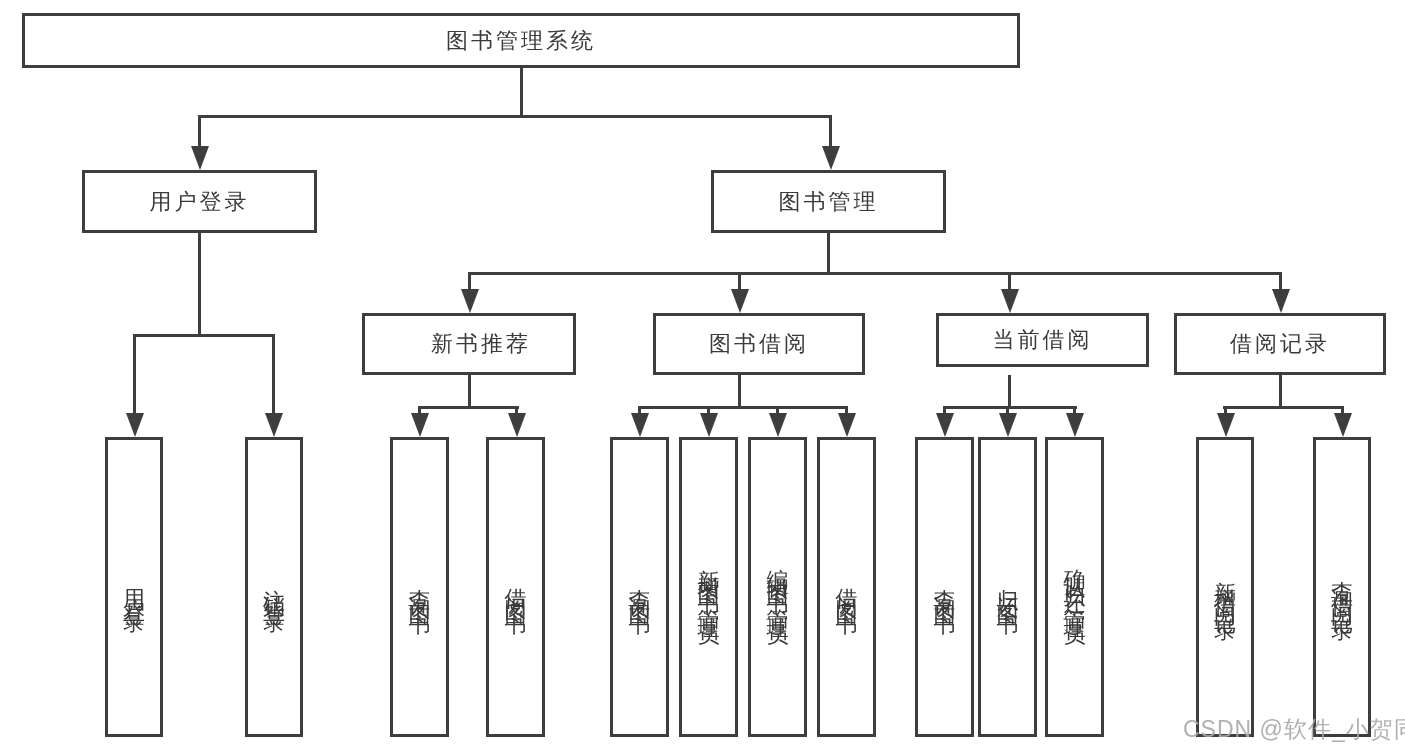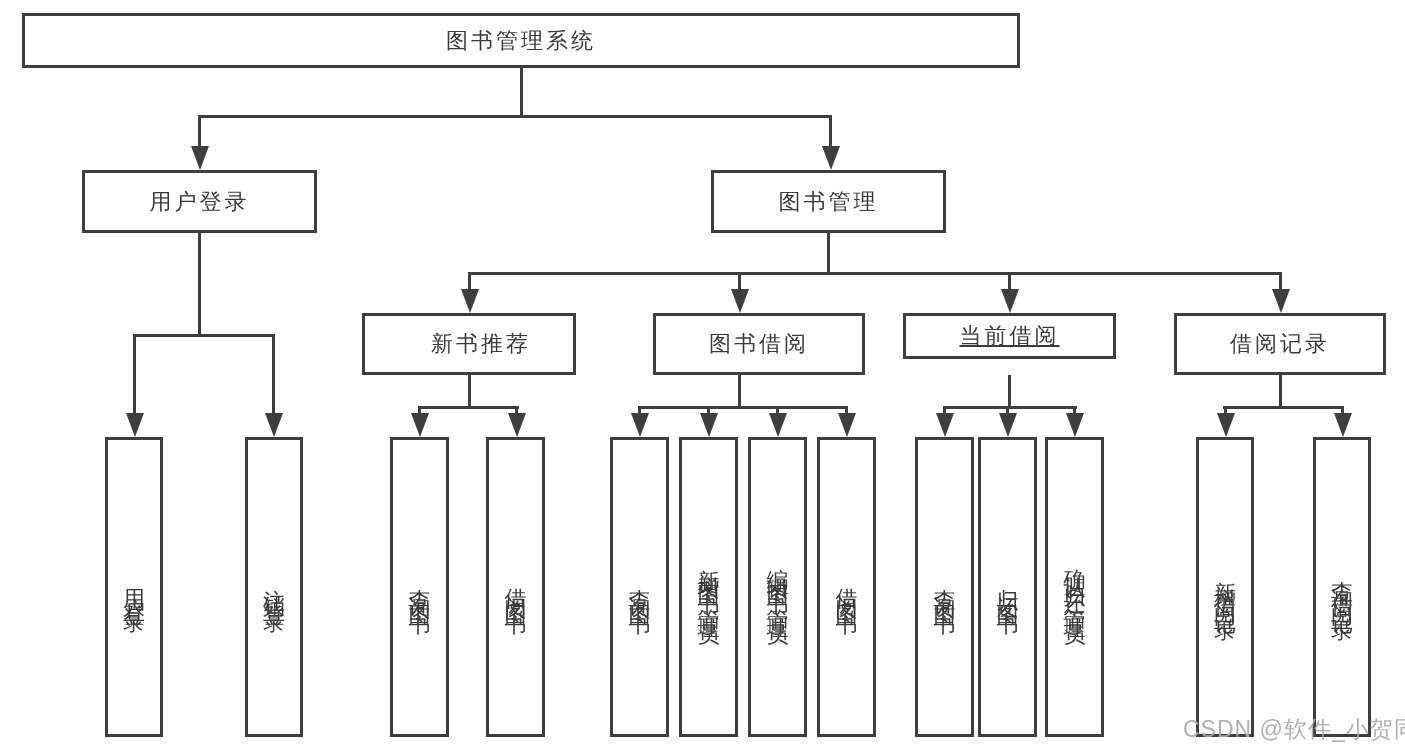--- a/index.html
+++ b/index.html
@@ -84,21 +84,21 @@
 
   <div class="line" style="left:827px; top:233px; width:3px; height:41px;"></div>
   <div class="line" style="left:468px; top:272px; width:814px; height:3px;"></div>
   <div class="drop" style="left:468px; top:272px; height:17px;"></div>
   <div class="drop" style="left:738px; top:272px; height:17px;"></div>
   <div class="drop" style="left:1008px; top:272px; height:17px;"></div>
   <div class="drop" style="left:1279px; top:272px; height:17px;"></div>
 
   <div class="node" style="left:362px; top:313px; width:214px; height:62px;padding-left:24px;">新书推荐</div>
   <div class="node" style="left:653px; top:313px; width:212px; height:62px;">图书借阅</div>
-  <div class="node" style="left:903px; top:313px; width:213px; height:46px;text-decoration:underline;">当前借阅</div>
+  <div class="node" style="left:936px; top:313px; width:213px; height:54px;">当前借阅</div>
   <div class="node" style="left:1174px; top:313px; width:212px; height:62px;">借阅记录</div>
 
   <div class="line" style="left:468px; top:375px; width:3px; height:33px;"></div>
   <div class="line" style="left:418px; top:406px; width:101px; height:3px;"></div>
   <div class="drop" style="left:418px; top:406px; height:7px;"></div>
   <div class="drop" style="left:515px; top:406px; height:7px;"></div>
 
   <div class="line" style="left:738px; top:375px; width:3px; height:33px;"></div>
   <div class="line" style="left:638px; top:406px; width:210px; height:3px;"></div>
   <div class="drop" style="left:638px; top:406px; height:7px;"></div>

